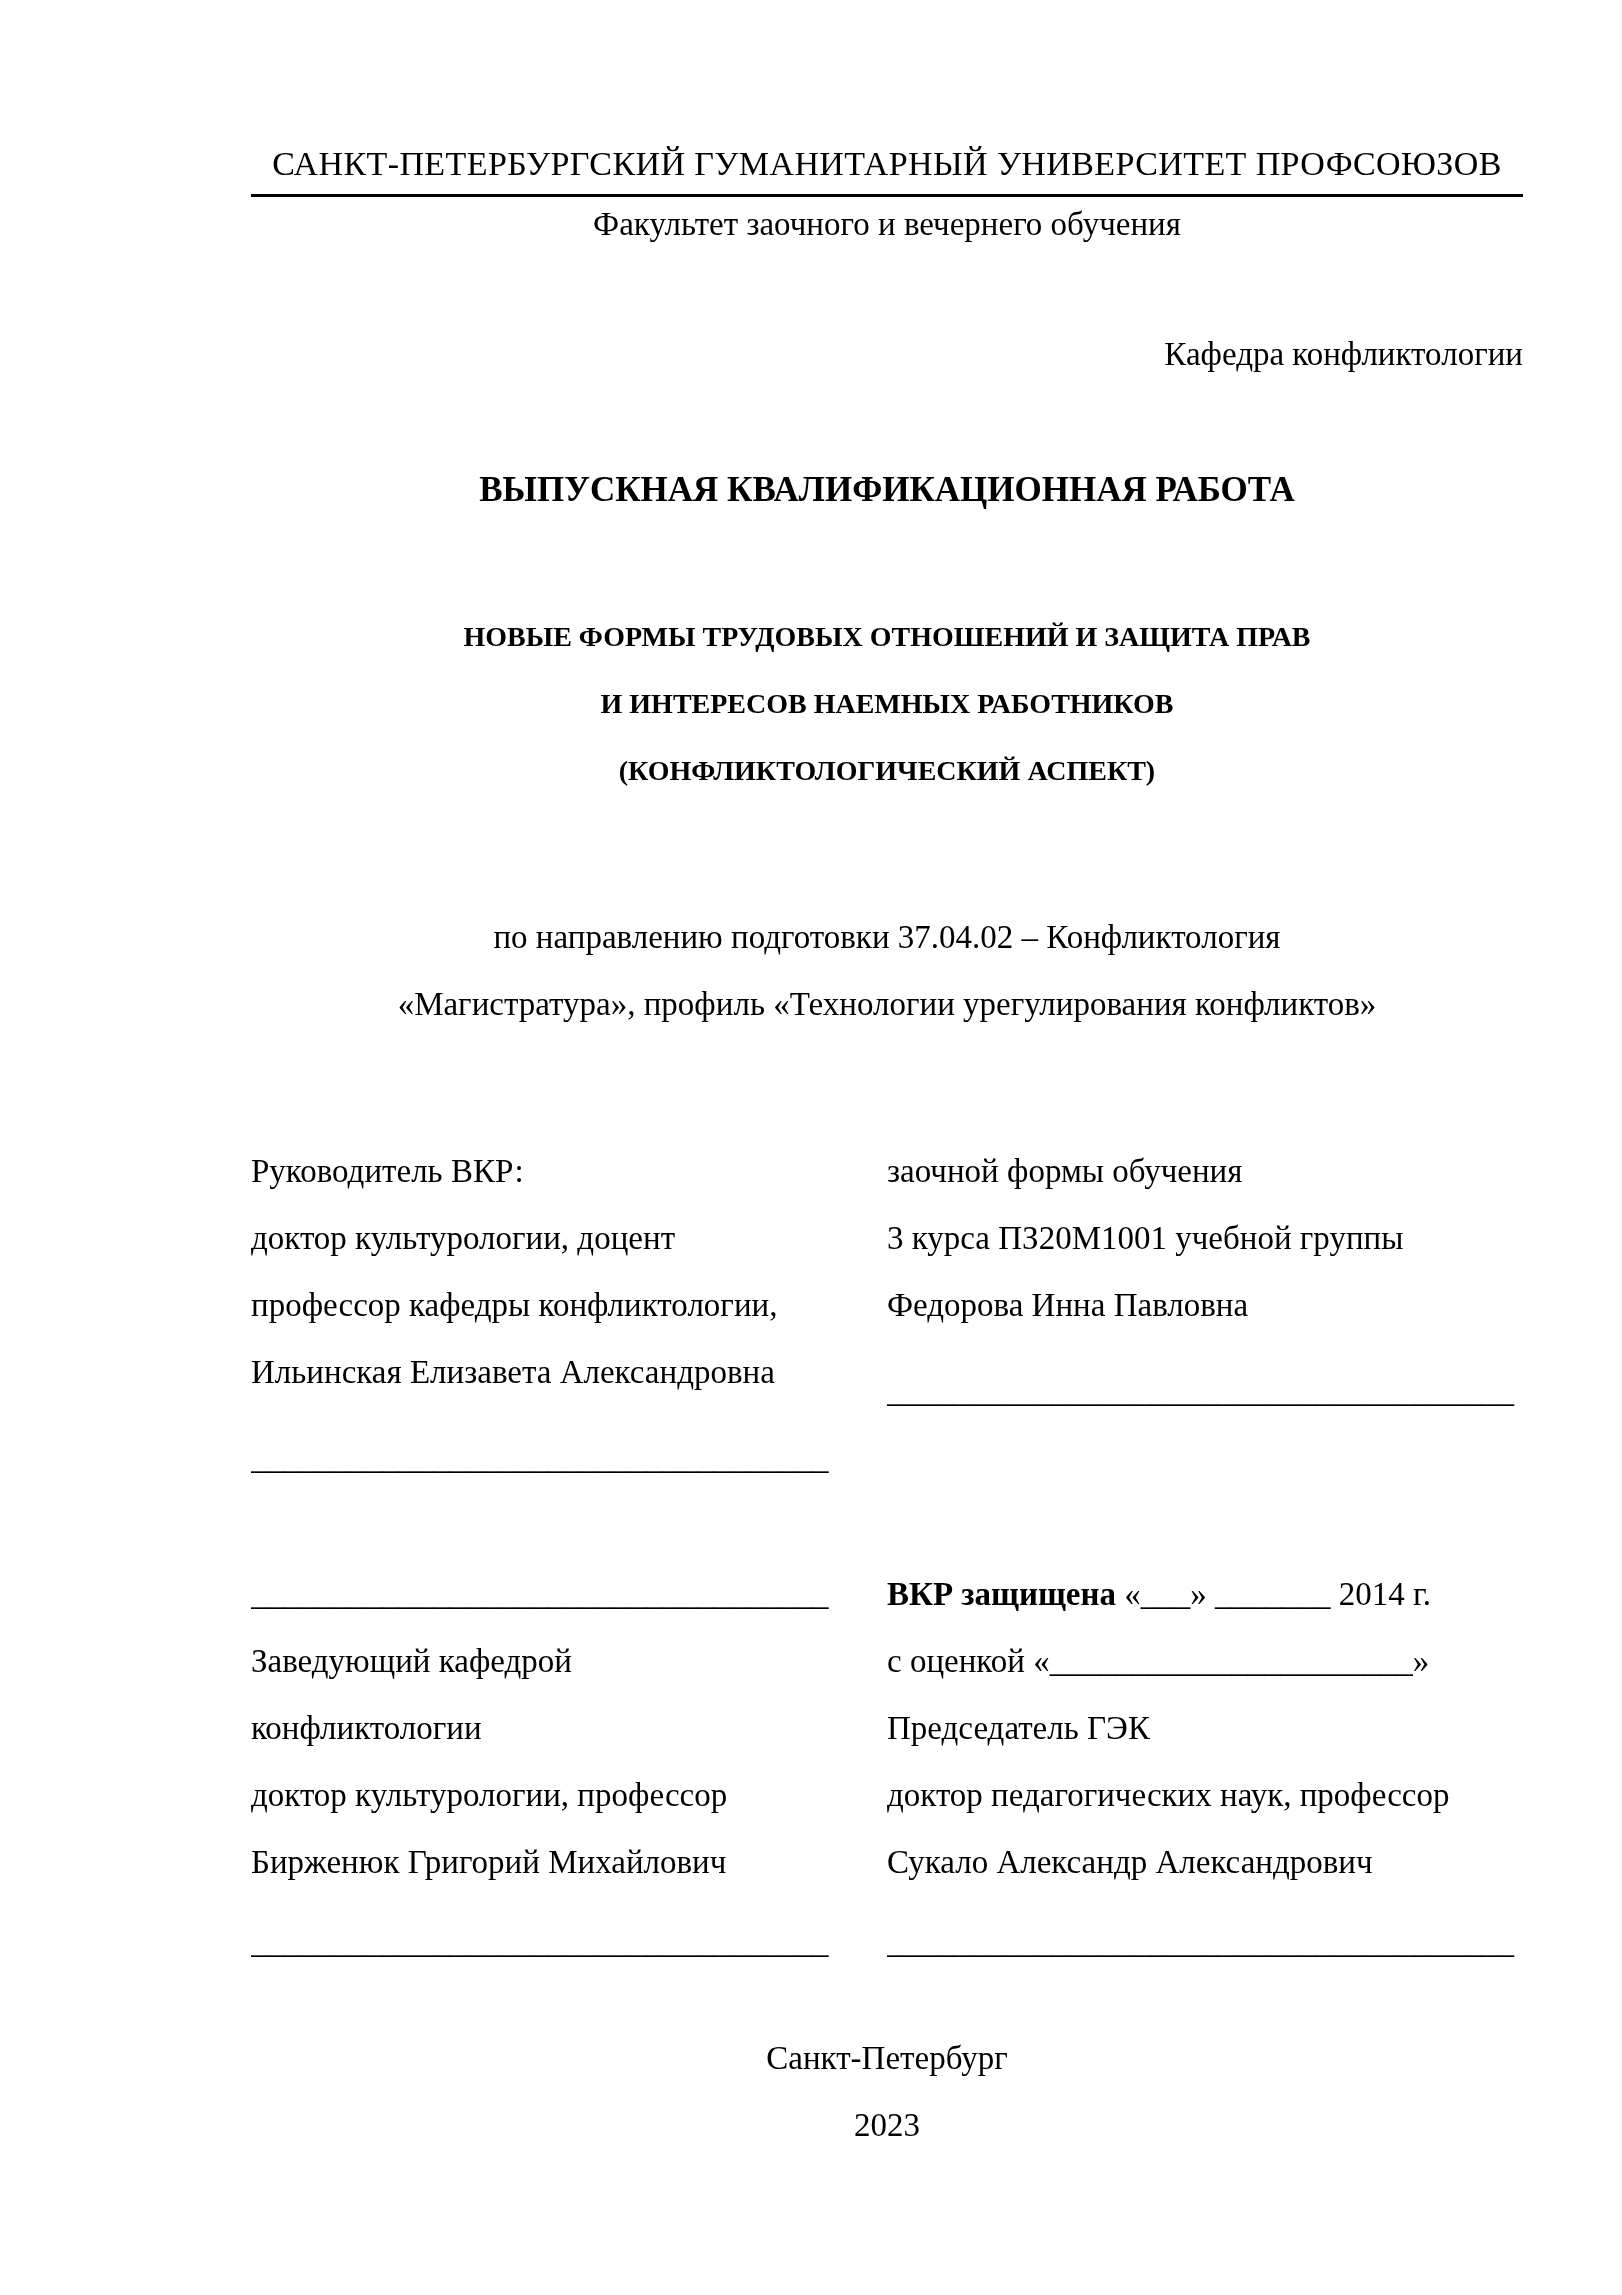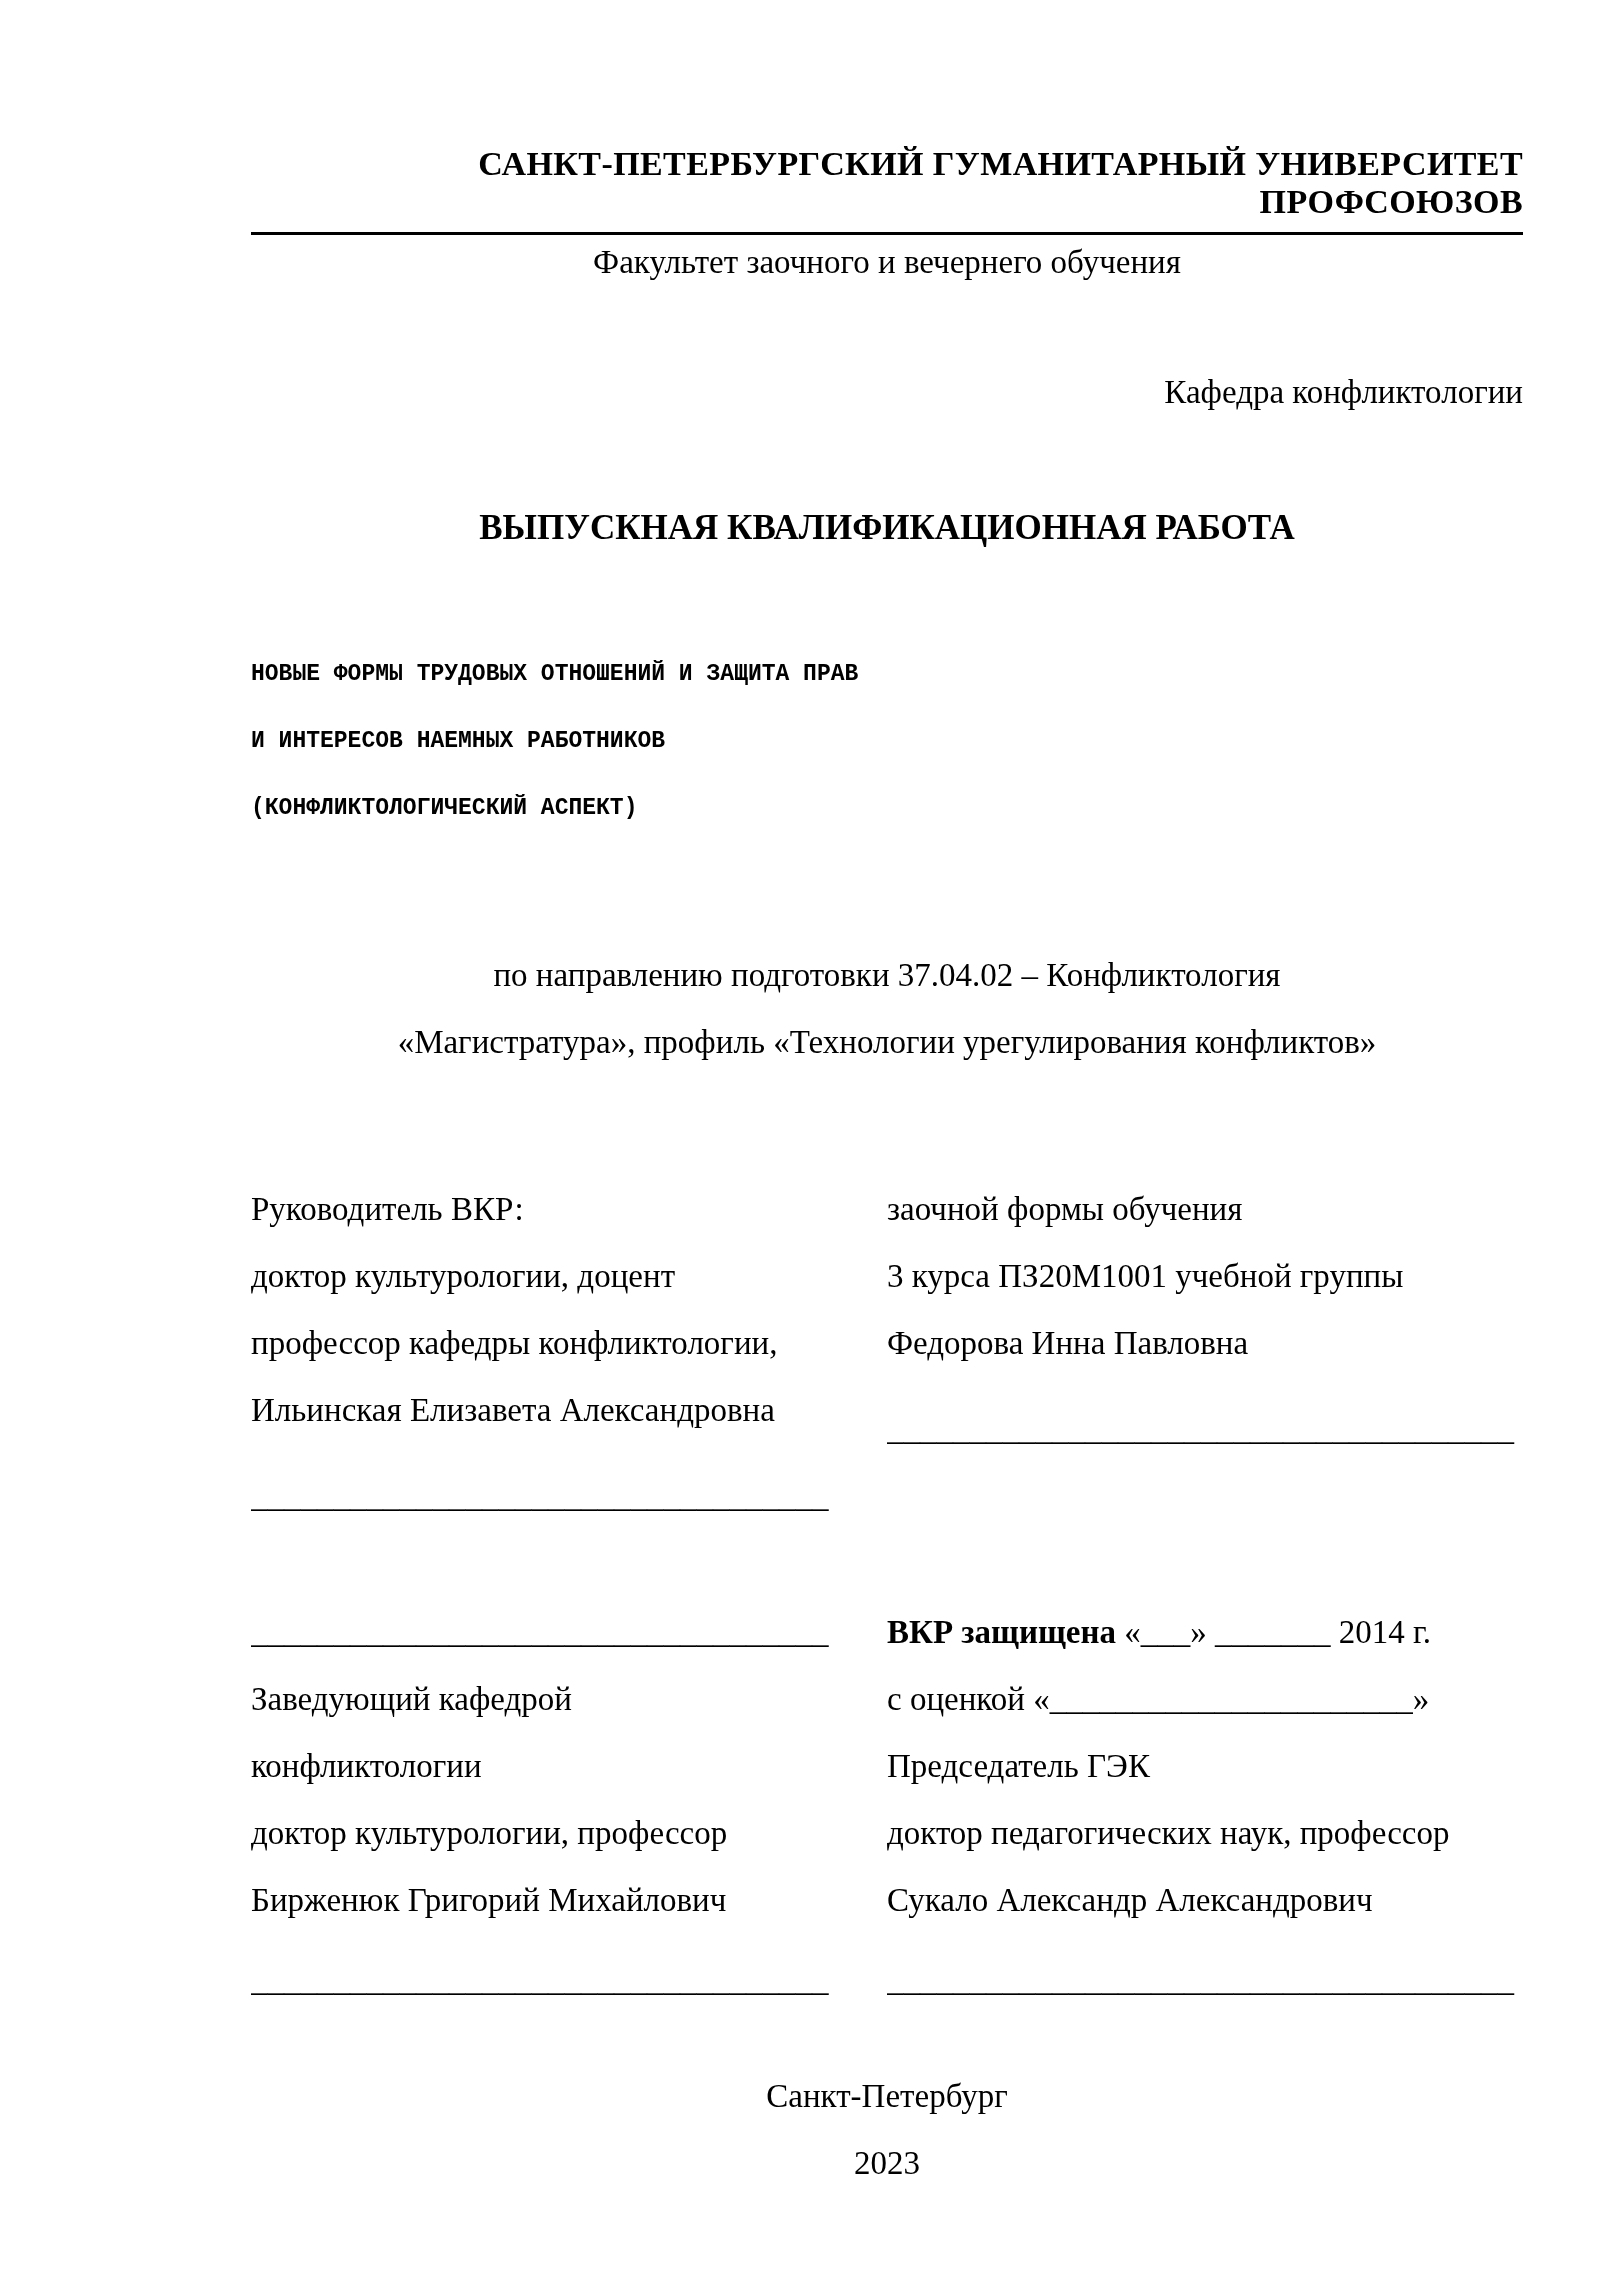--- a/index.html
+++ b/index.html
@@ -11,22 +11,22 @@
     background: #ffffff;
     color: #000000;
     font-family: "Liberation Serif", "DejaVu Serif", serif;
     font-size: 33px;
     padding: 145px 100px 0 251px;
     position: relative;
     overflow: hidden;
   }
   .university {
     font-size: 34px;
-    font-weight: bold;
-    text-align: right;
+    font-weight: normal;
+    text-align: center;
     letter-spacing: 0.4px;
   }
   .header-rule {
     height: 3.1px;
     background: #000;
     margin-top: 11px;
   }
   .faculty {
     text-align: center;
     margin-top: 9.4px;
@@ -35,25 +35,25 @@
     text-align: right;
     margin-top: 93px;
   }
   .work-type {
     text-align: center;
     font-weight: bold;
     font-size: 35px;
     margin-top: 97px;
   }
   .thesis-title {
+    text-align: center;
     font-weight: bold;
-    font-size: 23px;
+    font-size: 28px;
     line-height: 67px;
     margin-top: 93px;
-    font-family: Liberation Mono, monospace;
   }
   .program {
     text-align: center;
     line-height: 67px;
     margin-top: 100px;
   }
   .sig-row { display: flex; justify-content: flex-end; }
   .sig-block-1 { margin-top: 100px; }
   .sig-block-2 { margin-top: 69px; }
   .col-left  { width: 636px; flex: 0 0 636px; }

